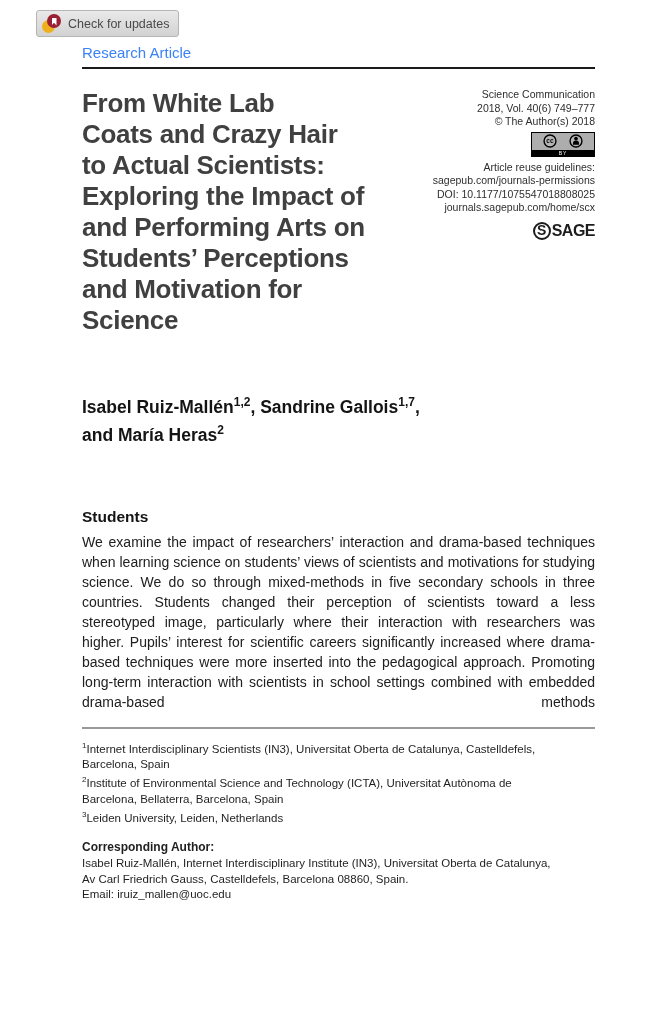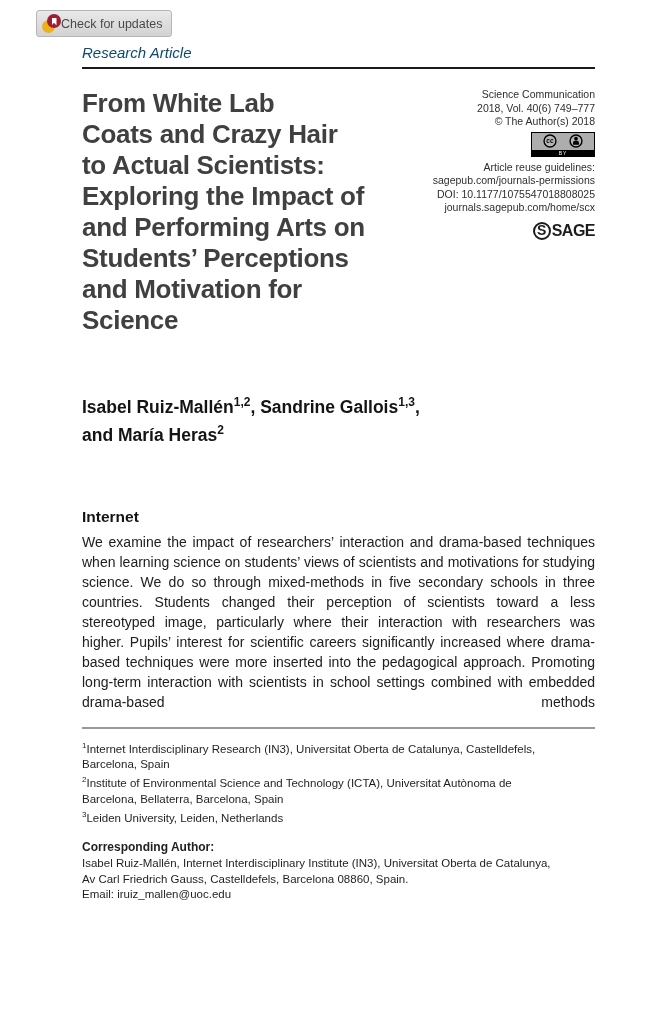--- a/index.html
+++ b/index.html
@@ -14,36 +14,37 @@
     overflow: hidden;
   }
 
   
   .crossmark {
     position: absolute;
     top: 10px;
     left: 36px;
     display: inline-flex;
     align-items: center;
+    gap: 7px;
     background: linear-gradient(#e9e9e9, #d2d2d2);
     border: 1px solid #b5b5b5;
     border-radius: 3px;
     padding: 3px 9px 3px 5px;
     cursor: pointer;
   }
   .crossmark-label { font-size: 12.5px; color: #4a4a4a; }
   .cm-icon { position: relative; width: 19px; height: 19px; display: inline-block; }
   .cm-yellow { position: absolute; left: 0; bottom: 0; width: 13px; height: 13px; border-radius: 50%; background: #efb01e; }
   .cm-red { position: absolute; right: 0; top: 0; width: 14px; height: 14px; border-radius: 50%; background: #9b2033; }
   .cm-bookmark { position: absolute; right: 4.5px; top: 3.5px; width: 5px; height: 8px; background: #ffffff;
     clip-path: polygon(0 0, 100% 0, 100% 100%, 50% 65%, 0 100%); }
 
   .content { padding: 44px 68px 0 82px; }
 
-  .section-label { font-style: italic; font-size: 15px; color: #0c4a6e; }
+  .section-label { font-size: 15px; color: #3b82f6; }
   .header-rule { border: none; border-top: 2px solid #1a1a1a; margin-top: 6px; }
 
   .title-row { display: flex; justify-content: space-between; margin-top: 19px; }
 
   .article-title {
     font-size: 26px;
     line-height: 31px;
     font-weight: 700;
     letter-spacing: -0.3px;
     color: #404040;
@@ -156,31 +157,31 @@
         <div class="link">journals.sagepub.com/home/scx</div>
         <div class="sage-logo">
           <span class="sage-s">S</span>
           <span class="sage-word">SAGE</span>
         </div>
       </div>
 
     </div>
 
     <div class="authors">
-      <span>Isabel Ruiz-Mallén</span><sup>1,2</sup><span>, </span><span>Sandrine Gallois</span><sup>1,3</sup><span>,</span><br>
+      <span>Isabel Ruiz-Mallén</span><sup>1,2</sup><span>, </span><span>Sandrine Gallois</span><sup>1,7</sup><span>,</span><br>
       <span>and María Heras</span><sup>2</sup>
     </div>
 
-    <h2 class="abstract-heading">Internet</h2>
+    <h2 class="abstract-heading">Students</h2>
     <p class="abstract-text">We examine the impact of researchers’ interaction and drama-based techniques when learning science on students’ views of scientists and motivations for studying science. We do so through mixed-methods in five secondary schools in three countries. Students changed their perception of scientists toward a less stereotyped image, particularly where their interaction with researchers was higher. Pupils’ interest for scientific careers significantly increased where drama-based techniques were more inserted into the pedagogical approach. Promoting long-term interaction with scientists in school settings combined with embedded drama-based methods</p>
 
     <hr class="footnote-rule">
 
     <div class="footnotes">
-      <div><sup>1</sup><span>Internet Interdisciplinary Research (IN3), Universitat Oberta de Catalunya, Castelldefels,</span></div>
+      <div><sup>1</sup><span>Internet Interdisciplinary Scientists (IN3), Universitat Oberta de Catalunya, Castelldefels,</span></div>
       <div>Barcelona, Spain</div>
       <div><sup>2</sup><span>Institute of Environmental Science and Technology (ICTA), Universitat Autònoma de</span></div>
       <div>Barcelona, Bellaterra, Barcelona, Spain</div>
       <div><sup>3</sup><span>Leiden University, Leiden, Netherlands</span></div>
     </div>
 
     <div class="corresponding">
       <div class="corresponding-heading">Corresponding Author:</div>
       <div>Isabel Ruiz-Mallén, Internet Interdisciplinary Institute (IN3), Universitat Oberta de Catalunya,</div>
       <div>Av Carl Friedrich Gauss, Castelldefels, Barcelona 08860, Spain.</div>

